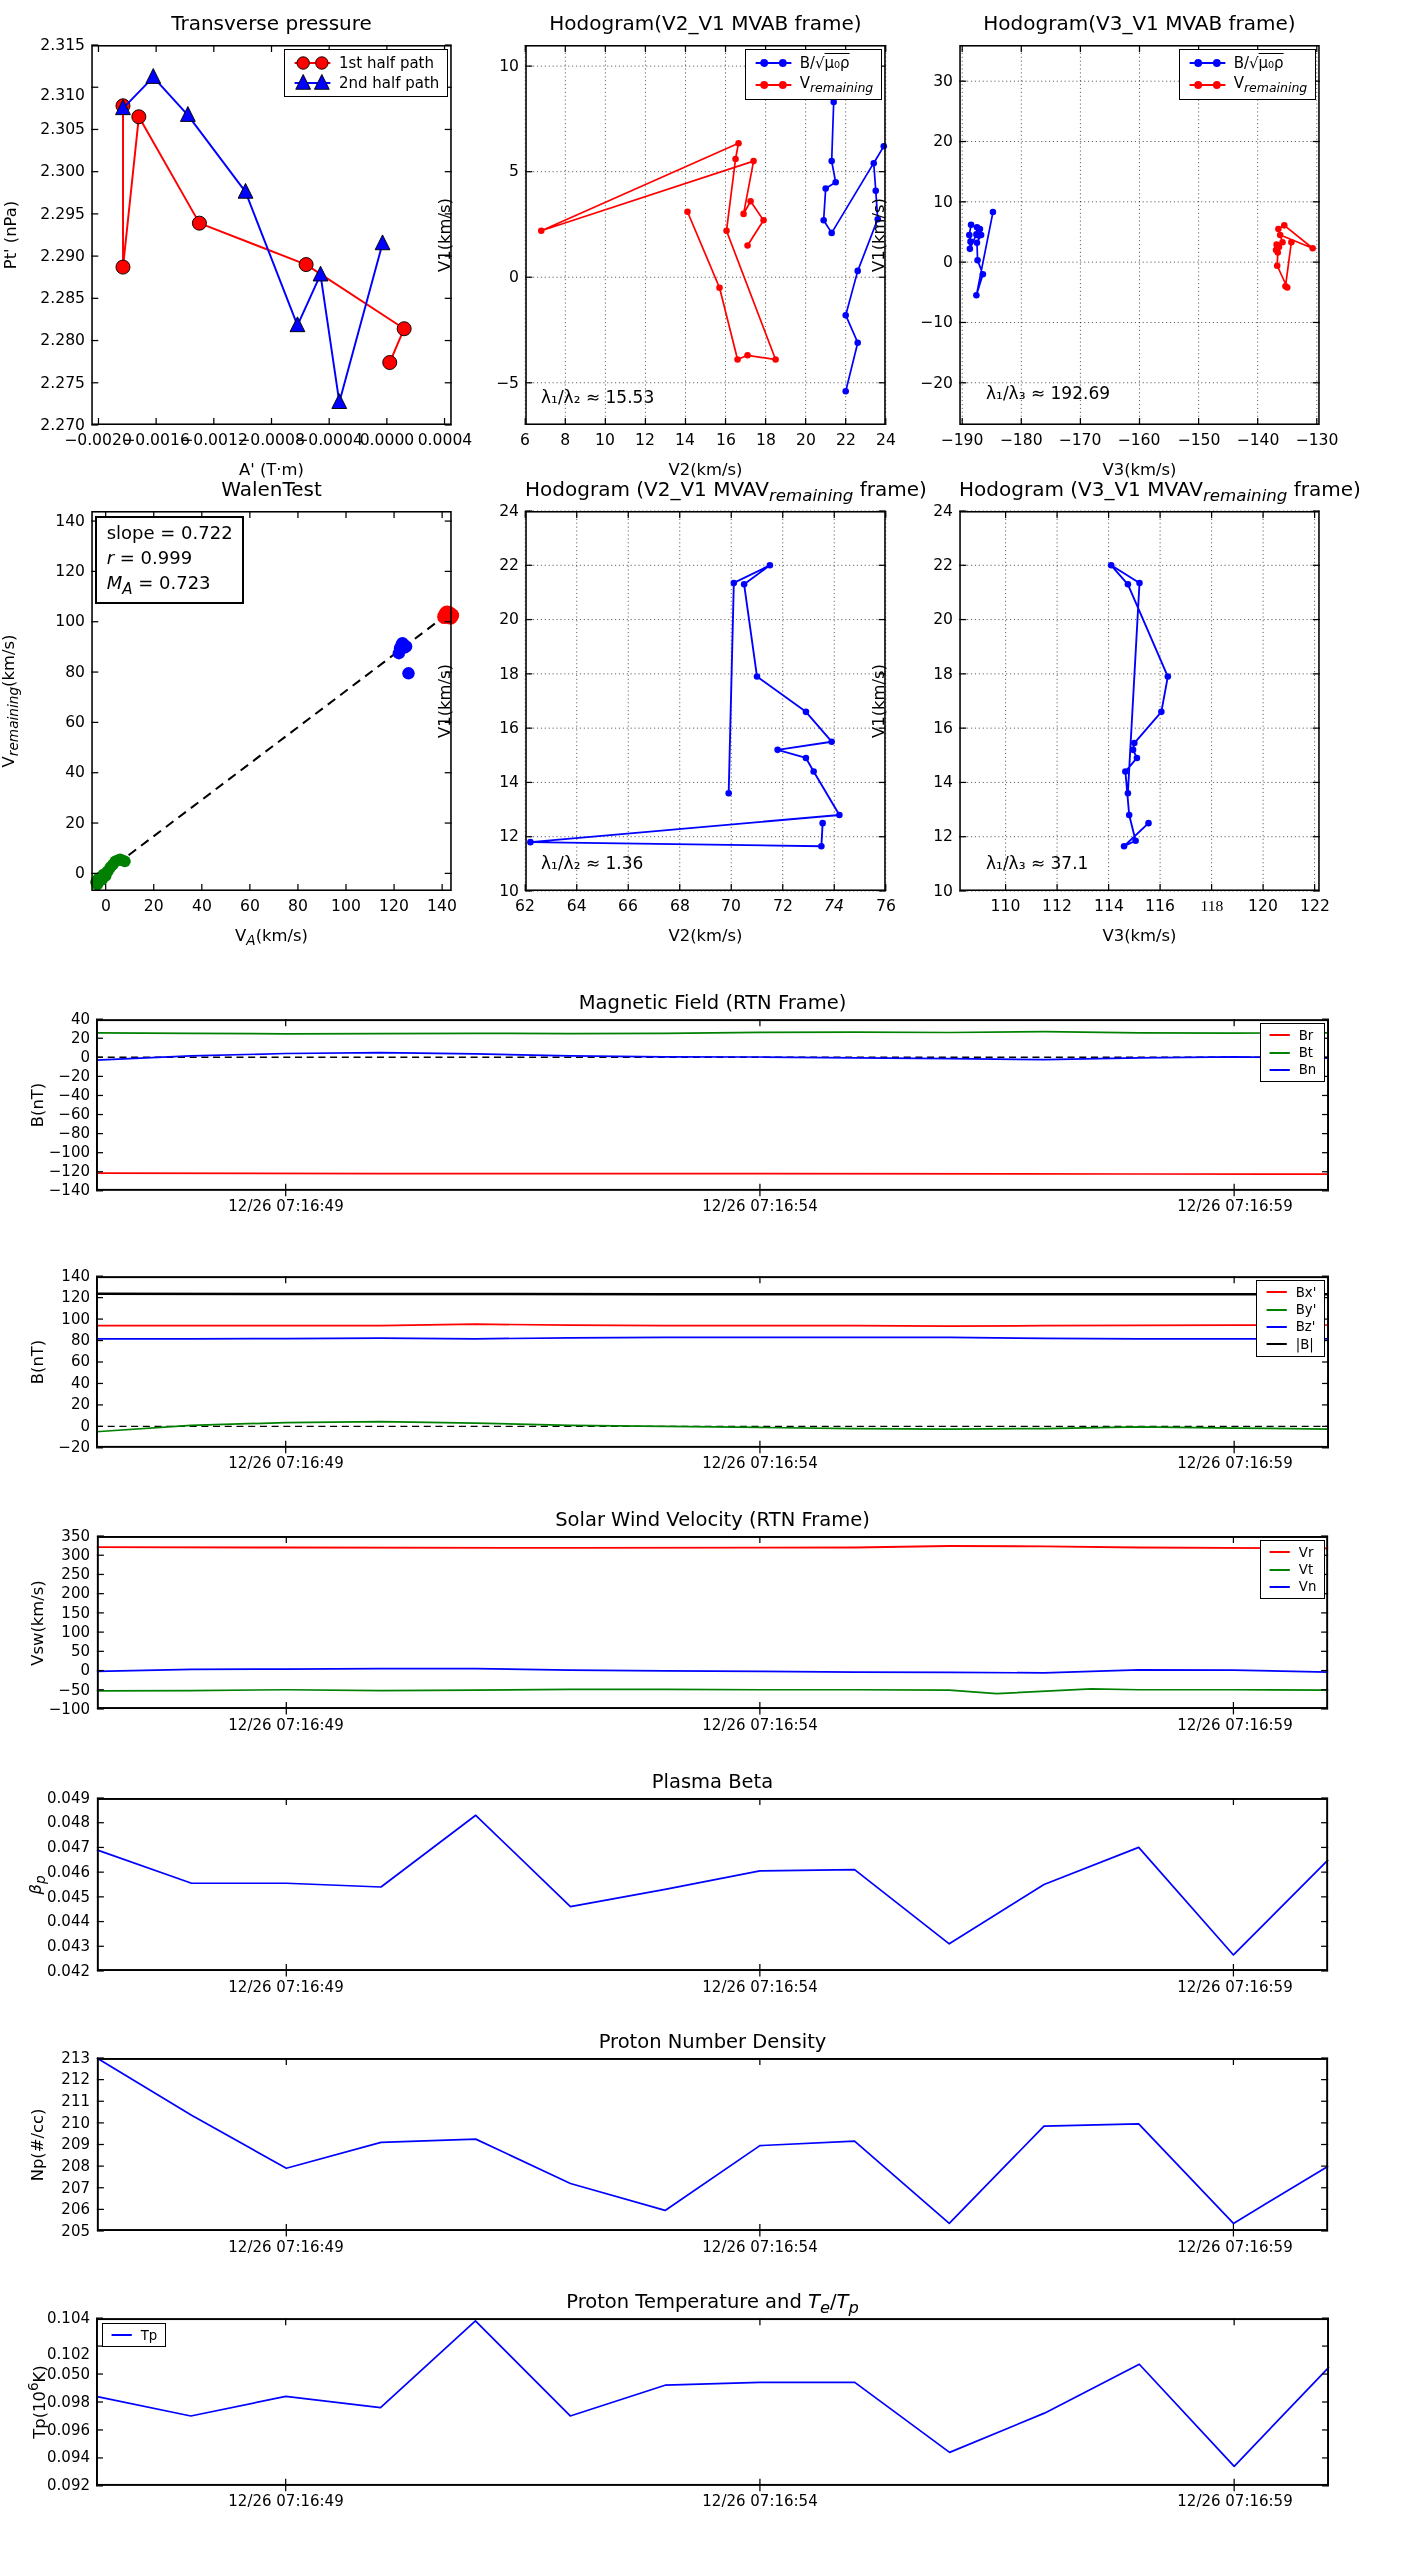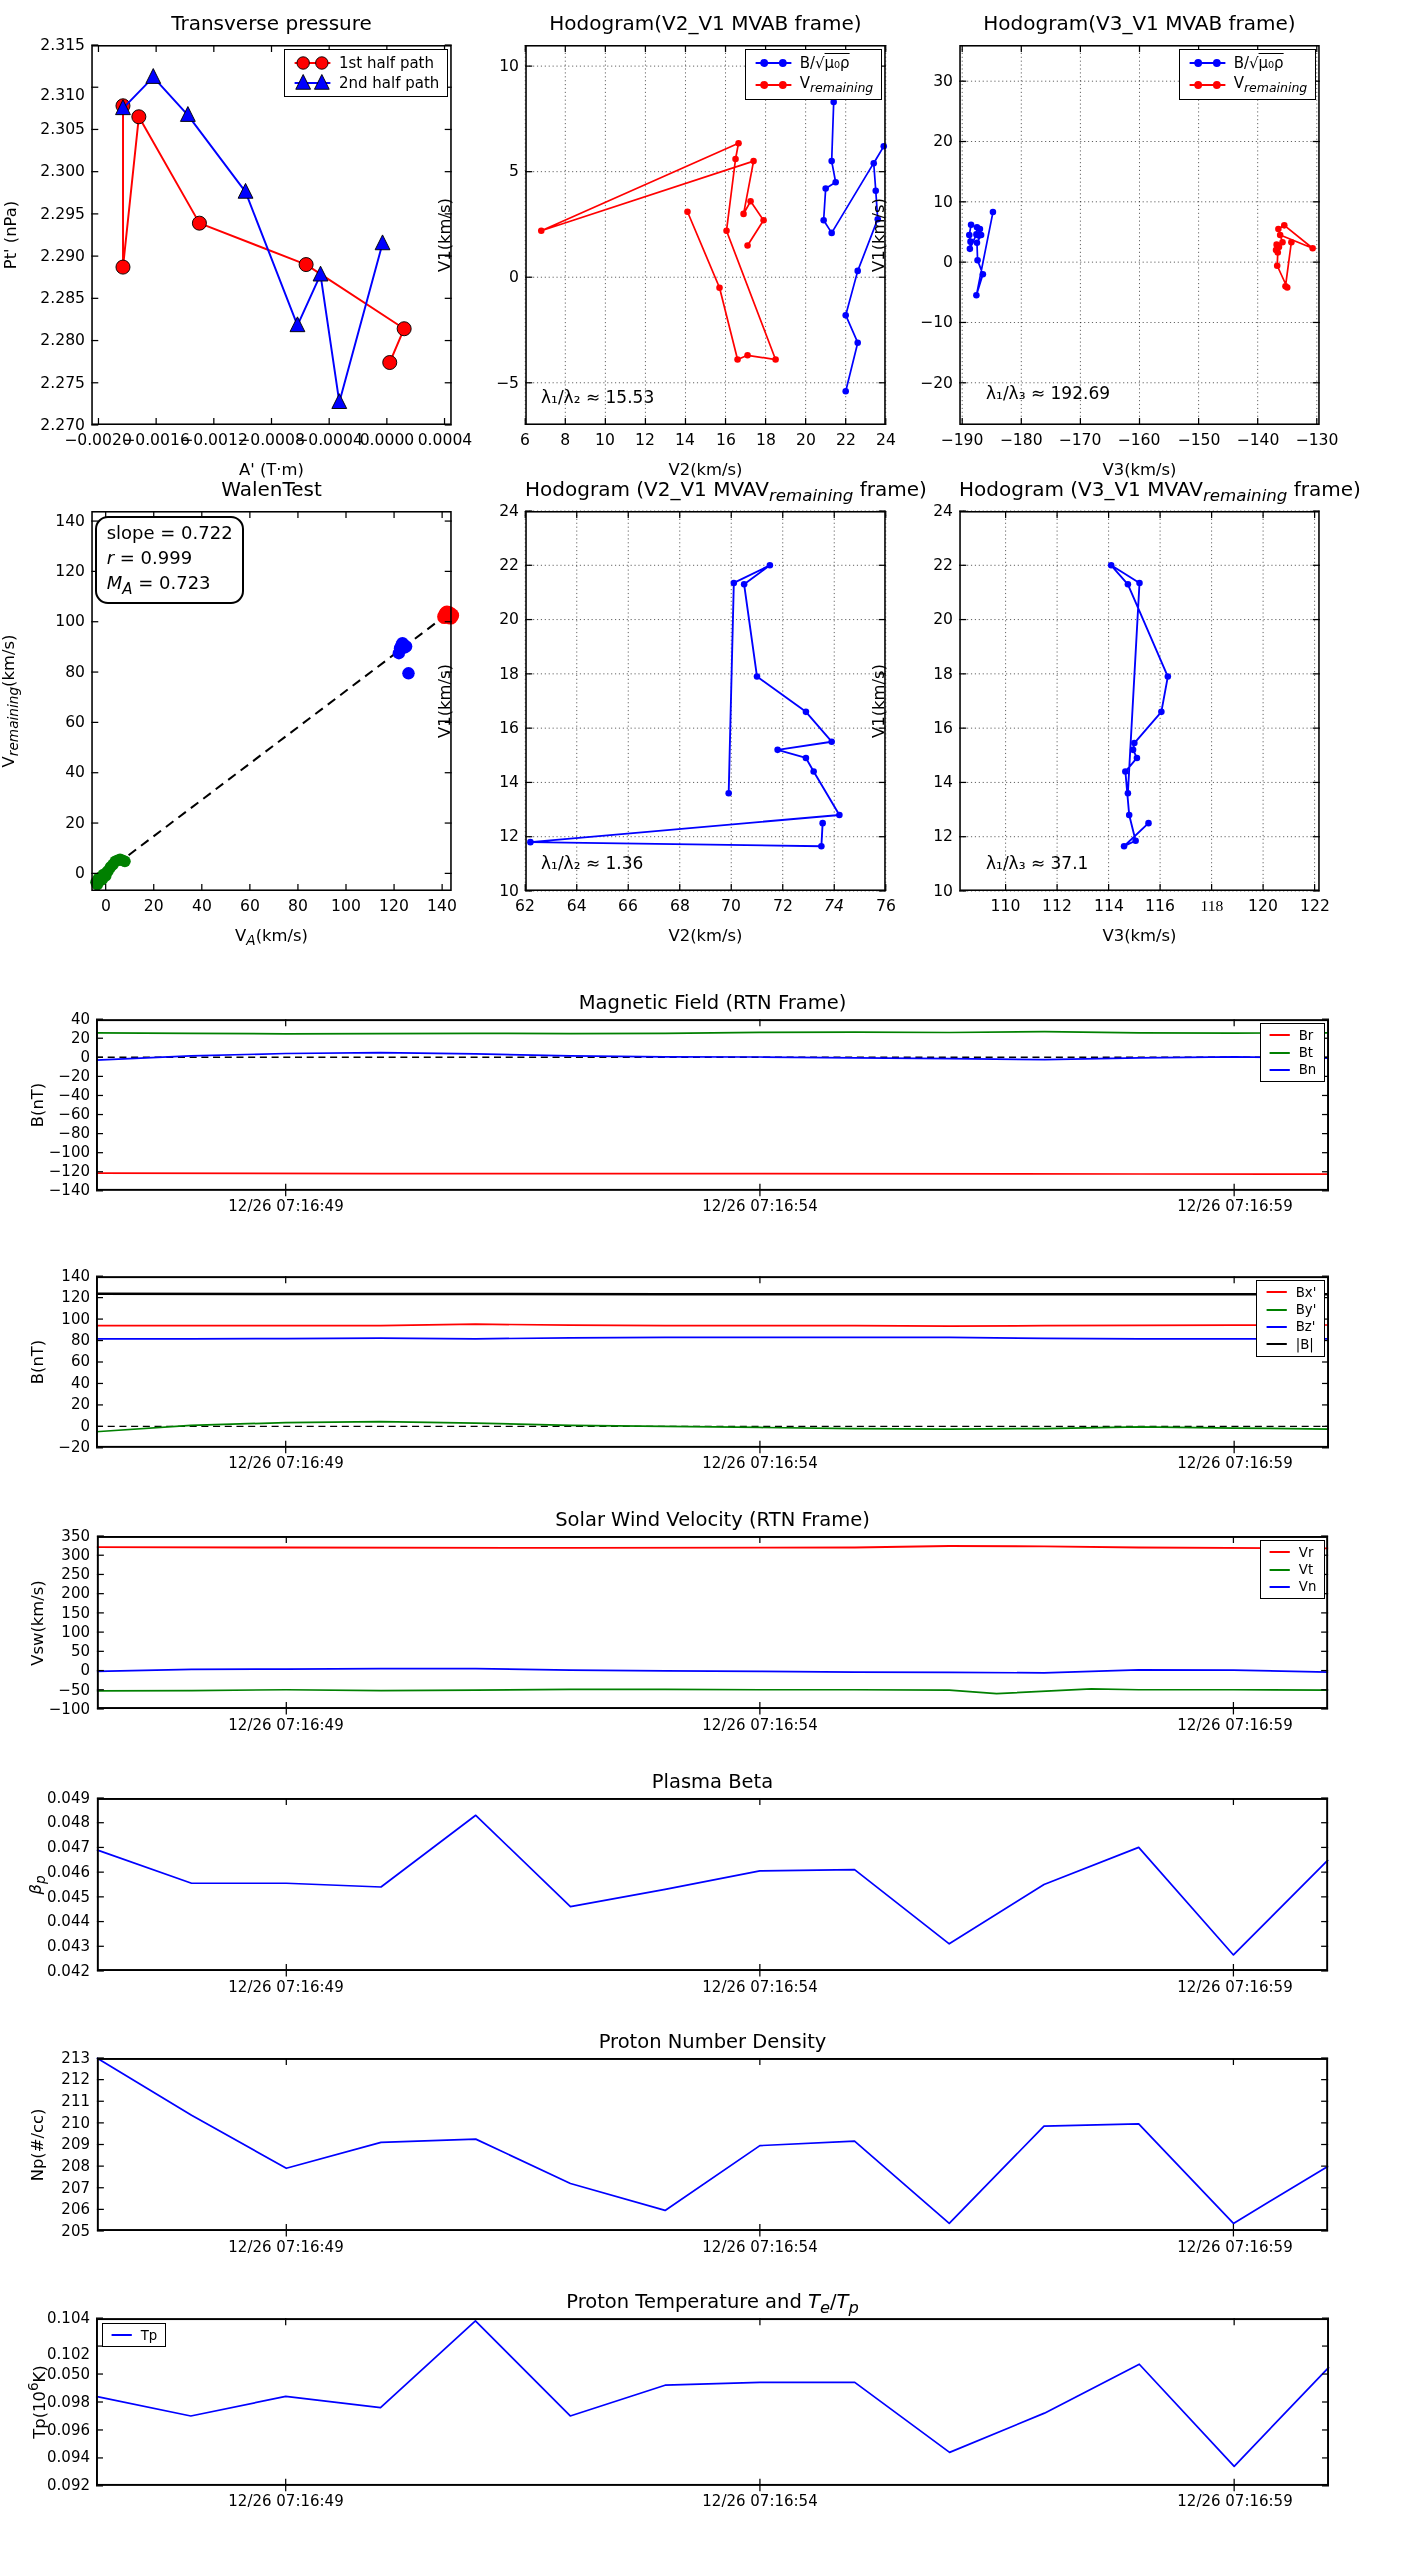--- a/index.html
+++ b/index.html
@@ -429,21 +429,21 @@
     <div class="yticklab" style="width: 72px; left: -78px; top: 303px;">20</div>
     <div class="yticklab" style="width: 72px; left: -78px; top: 252px;">40</div>
     <div class="yticklab" style="width: 72px; left: -78px; top: 202px;">60</div>
     <div class="yticklab" style="width: 72px; left: -78px; top: 152px;">80</div>
     <div class="yticklab" style="width: 72px; left: -78px; top: 101px;">100</div>
     <div class="yticklab" style="width: 72px; left: -78px; top: 51px;">120</div>
     <div class="yticklab" style="width: 72px; left: -78px; top: 0.7px;">140</div>
     <div class="ptitle" style="width: 361px; top: -34px;">WalenTest</div>
     <div class="pxlabel" style="width: 361px; top: 415px;">V<sub><i>A</i></sub>(km/s)</div>
     <div class="pylabel" style="left: -81px;">V<sub><i>remaining</i></sub>(km/s)</div>
-    <div class="ann annbox" style="left: 4.3px; top: 4.6px; border-radius: 13px;">slope = 0.722<br><i>r</i> = 0.999<br><i>M<sub>A</sub></i> = 0.723</div>
+    <div class="ann annbox" style="left: 4.3px; top: 4.6px;">slope = 0.722<br><i>r</i> = 0.999<br><i>M<sub>A</sub></i> = 0.723</div>
   </div>
 <div id="c5" class="chart sq">
     <svg width="361" height="380" class="plotsvg" viewBox="0 0 462 487">
       <line x1="0" y1="0" x2="0" y2="487" stroke="#000" stroke-width="1" stroke-dasharray="1.5,3.5" opacity="0.8"></line>
       <line x1="66" y1="0" x2="66" y2="487" stroke="#000" stroke-width="1" stroke-dasharray="1.5,3.5" opacity="0.8"></line>
       <line x1="132" y1="0" x2="132" y2="487" stroke="#000" stroke-width="1" stroke-dasharray="1.5,3.5" opacity="0.8"></line>
       <line x1="198" y1="0" x2="198" y2="487" stroke="#000" stroke-width="1" stroke-dasharray="1.5,3.5" opacity="0.8"></line>
       <line x1="264" y1="0" x2="264" y2="487" stroke="#000" stroke-width="1" stroke-dasharray="1.5,3.5" opacity="0.8"></line>
       <line x1="330" y1="0" x2="330" y2="487" stroke="#000" stroke-width="1" stroke-dasharray="1.5,3.5" opacity="0.8"></line>
       <line x1="396" y1="0" x2="396" y2="487" stroke="#000" stroke-width="1" stroke-dasharray="1.5,3.5" opacity="0.8"></line>

